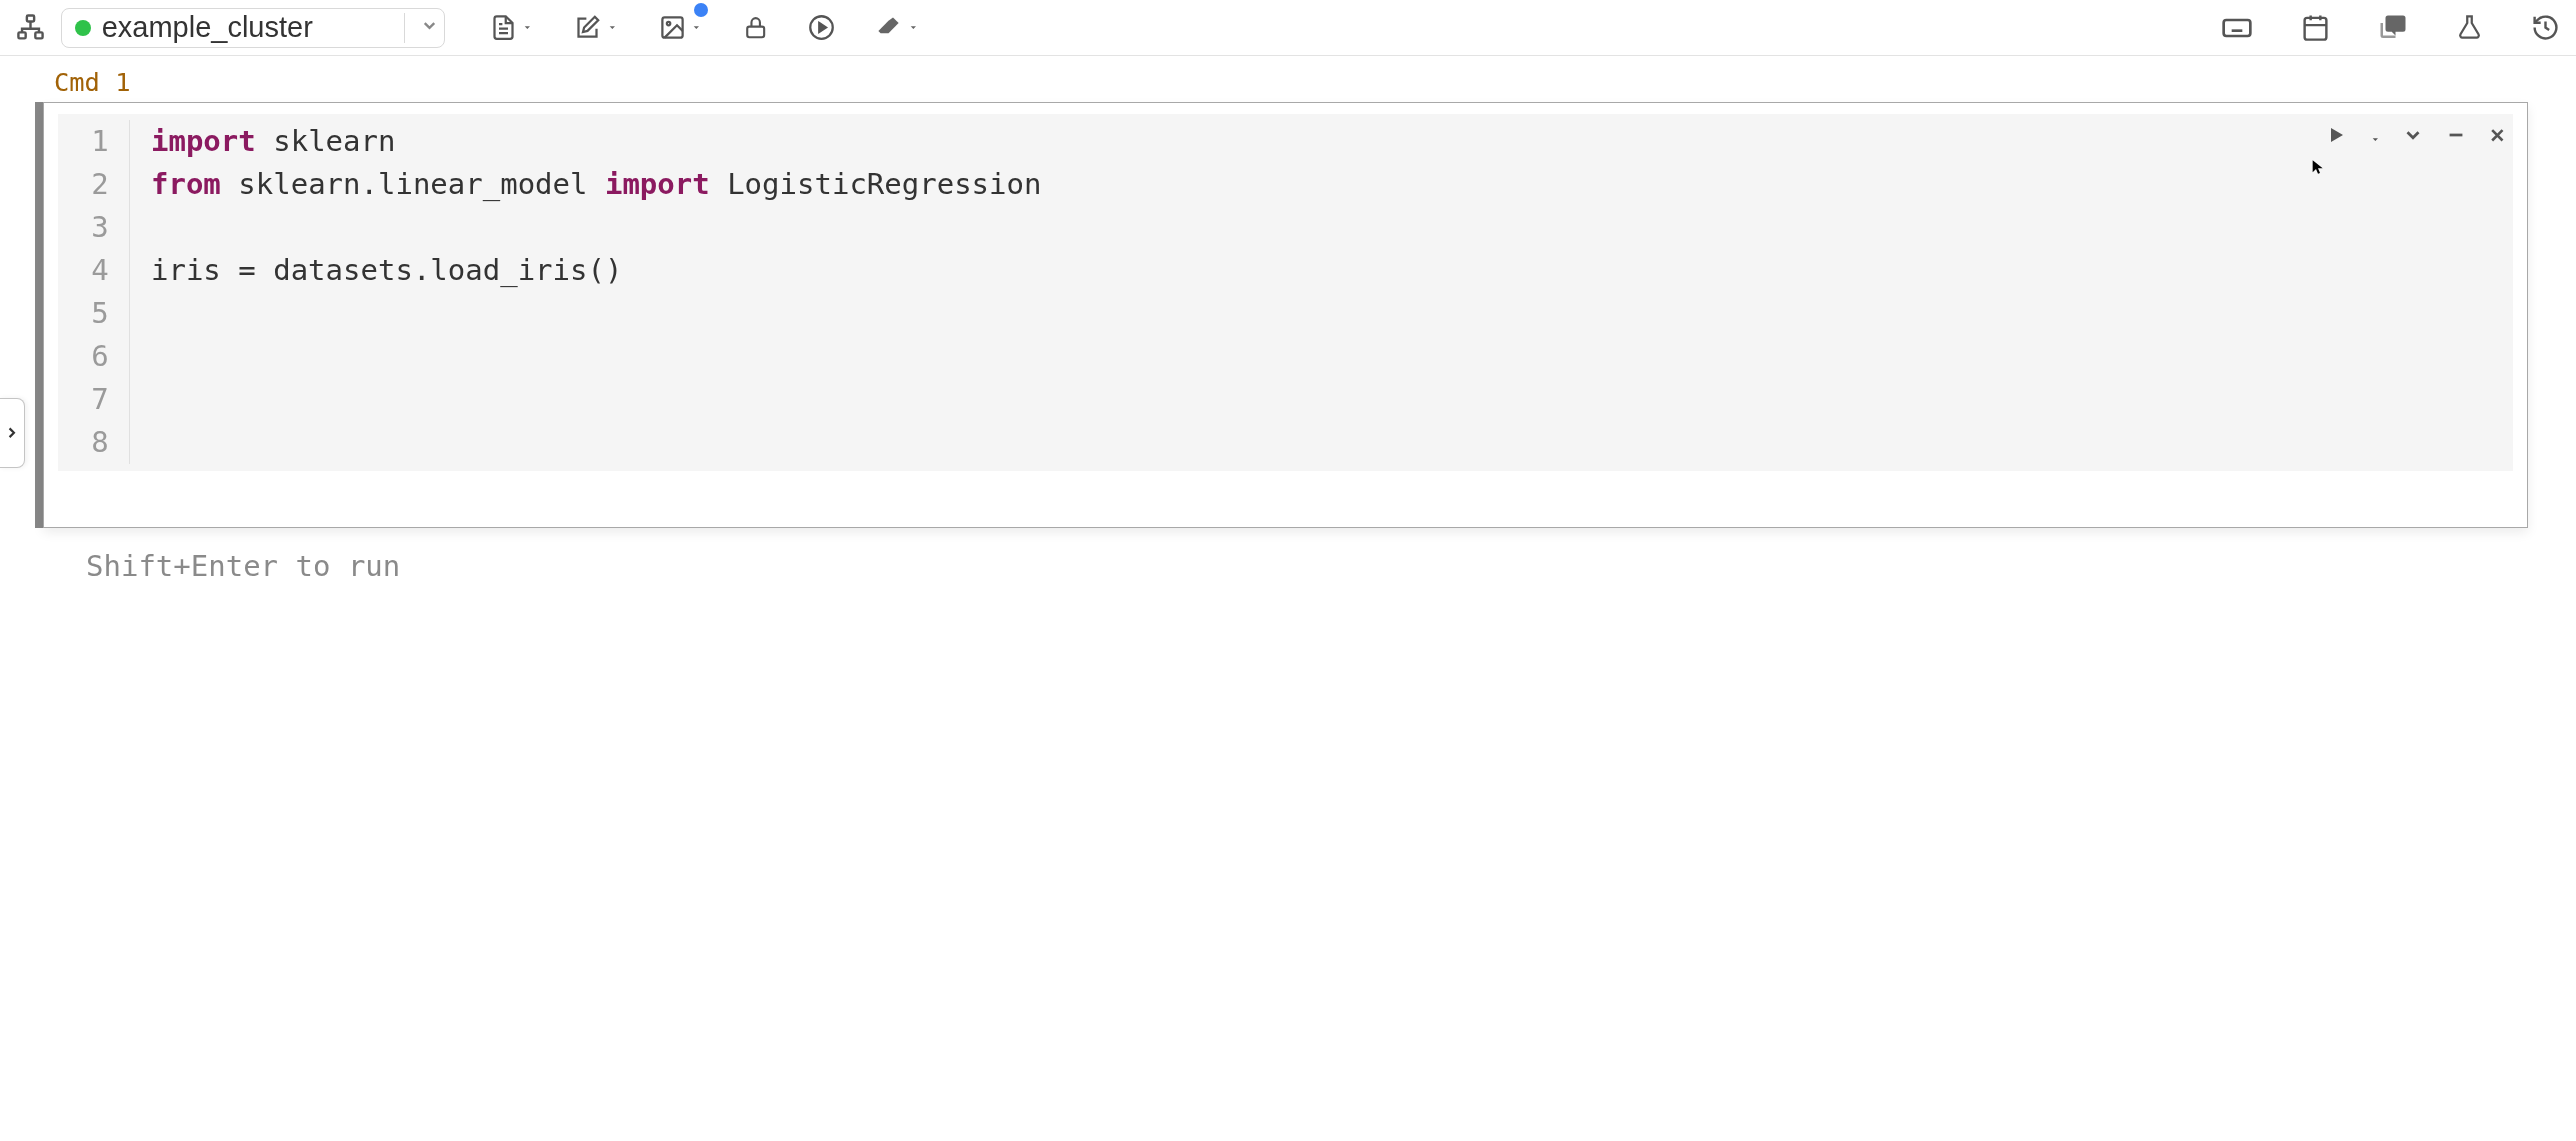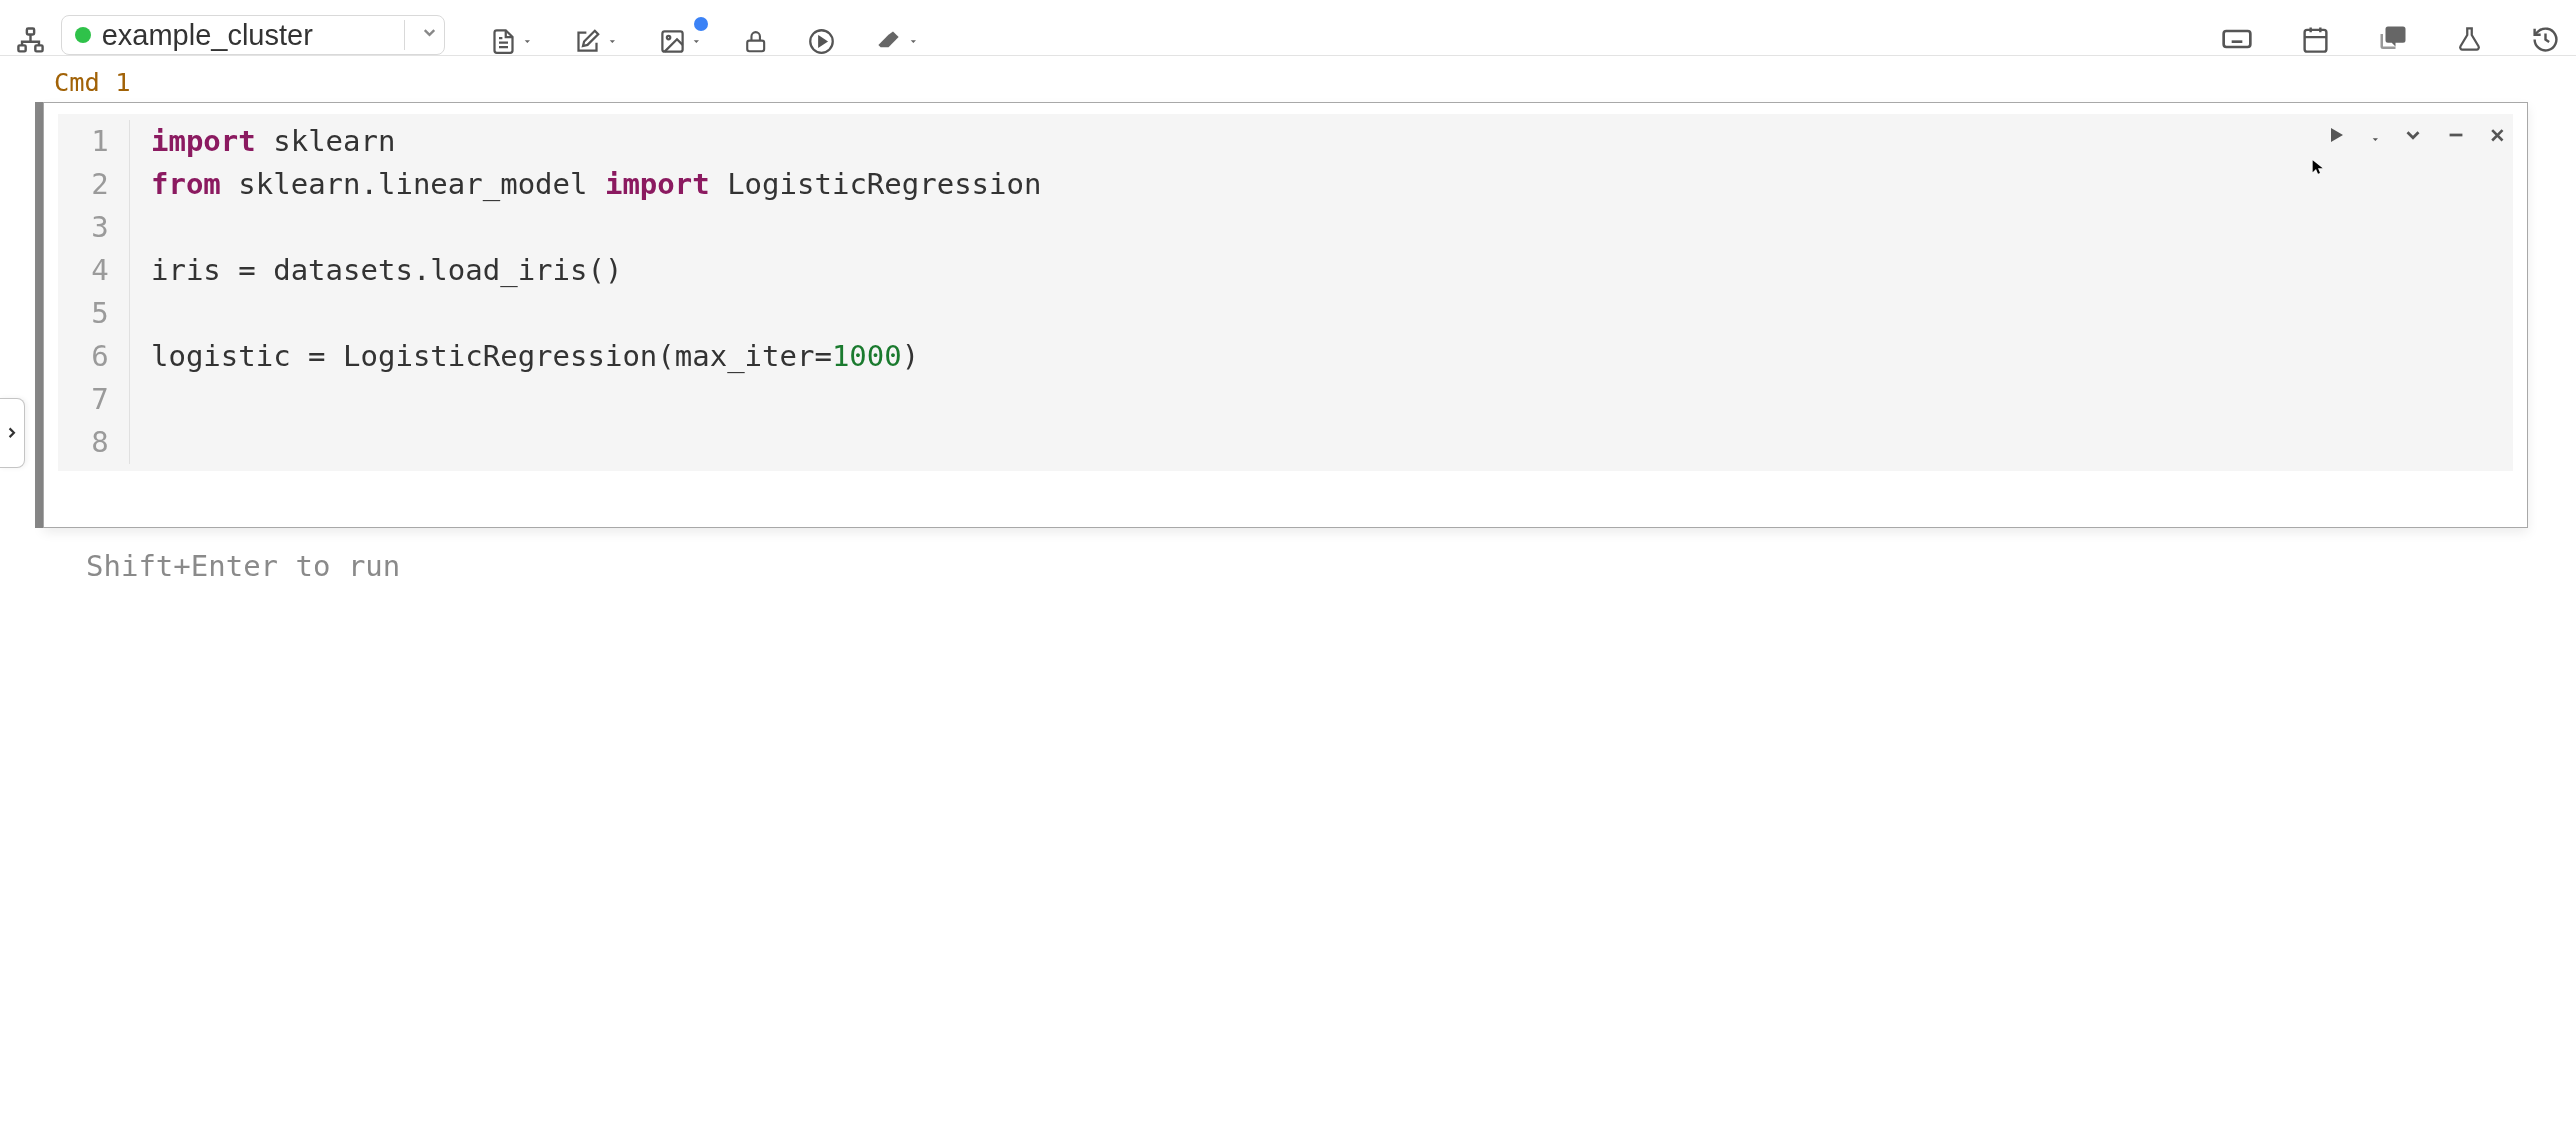--- a/index.html
+++ b/index.html
@@ -4,21 +4,21 @@
 <style>
   * { margin:0; padding:0; box-sizing:border-box; }
   body {
     font-family: "Helvetica Neue", Arial, sans-serif;
     font-size:22px; background:#fff; width:2576px; height:1142px;
     position:relative; color:#333;
   }
 
   
   .toolbar {
-    display:flex; align-items:flex-end; height:56px;
+    display:flex; align-items:center; height:56px;
     padding:0 16px; border-bottom:1.6px solid #e3e3e3;
   }
   .attach {
     display:flex; align-items:center; height:40px;
     border:1.6px solid #d9d9d9; border-radius:8px; padding:0 8px 0 12.7px;
     background:#fff; gap:11px;
   }
   .attach .status-dot {
     width:16px; height:16px; border-radius:50%; background:#2fc24a;
   }
@@ -253,21 +253,20 @@
             <div>6</div>
             <div>7</div>
             <div>8</div>
           </div>
         <div class="src" id="src">
             <div><span class="kw">import</span><span> sklearn</span></div>
             <div><span class="kw">from</span><span> sklearn.linear_model </span><span class="kw">import</span><span> LogisticRegression</span></div>
             <div><span></span></div>
             <div><span>iris = datasets.load_iris()</span></div>
             <div><span></span></div>
-            <div><span>logistic = LogisticRegression(max_iter=</span><span class="num">1000</span><span>)</span></div>
           </div>
       </div>
     </div>
   </div>
 </div>
 
 <div class="side-toggle">
   <svg width="17.5" height="17.5" viewBox="0 0 24 24" fill="none" stroke="#333" stroke-width="3">
       <path d="M9 6l6 6-6 6"></path>
     </svg>

